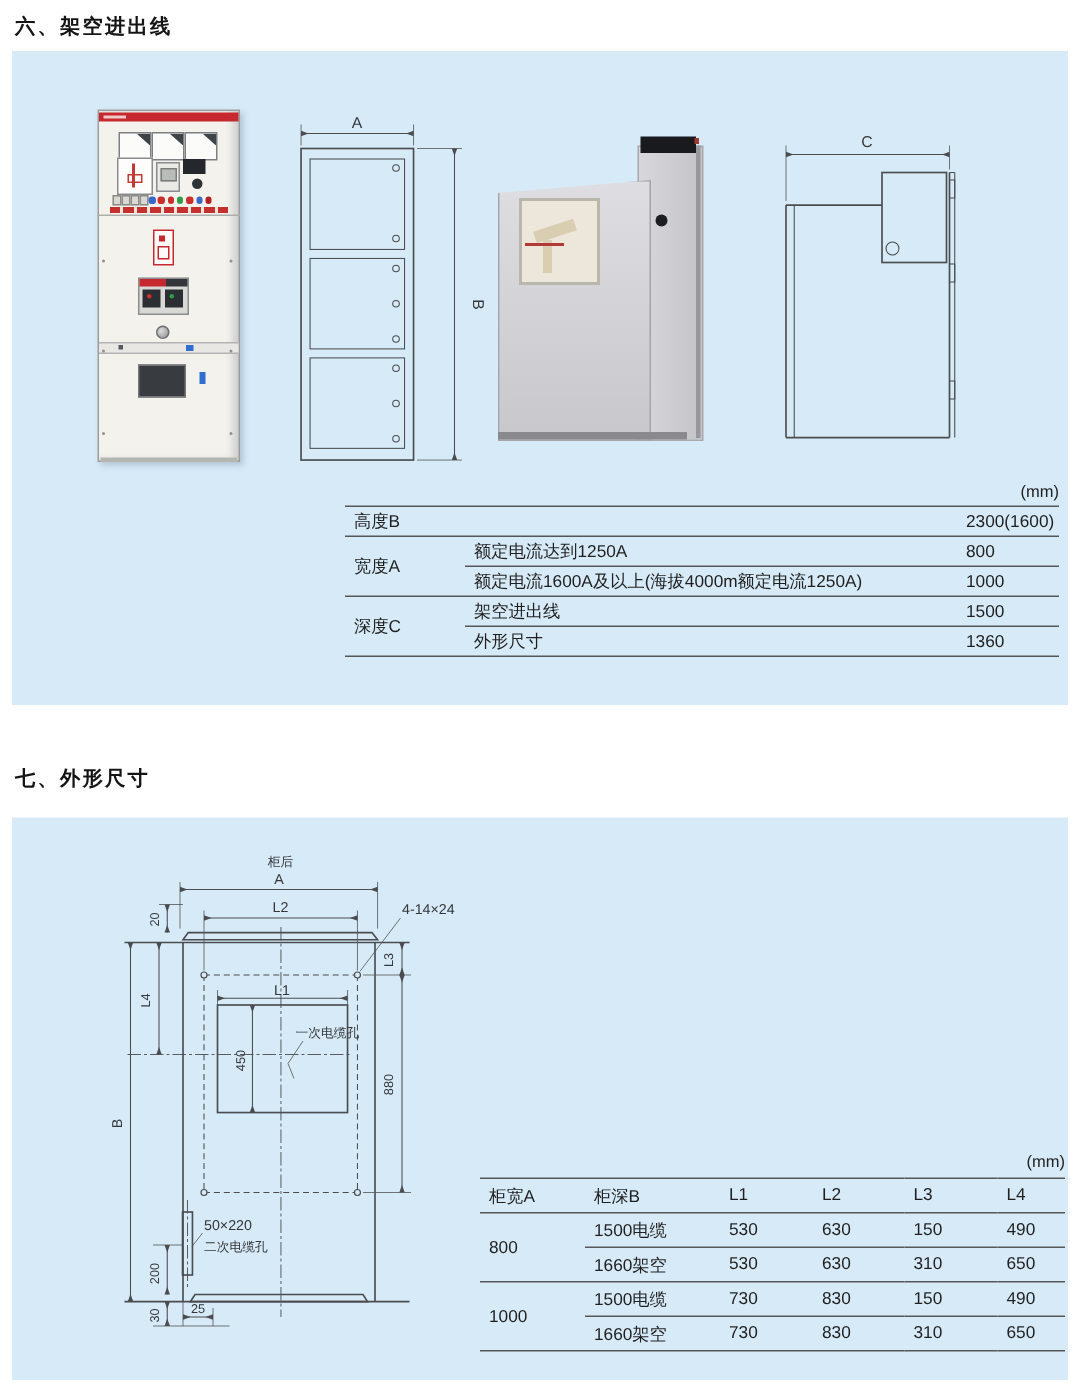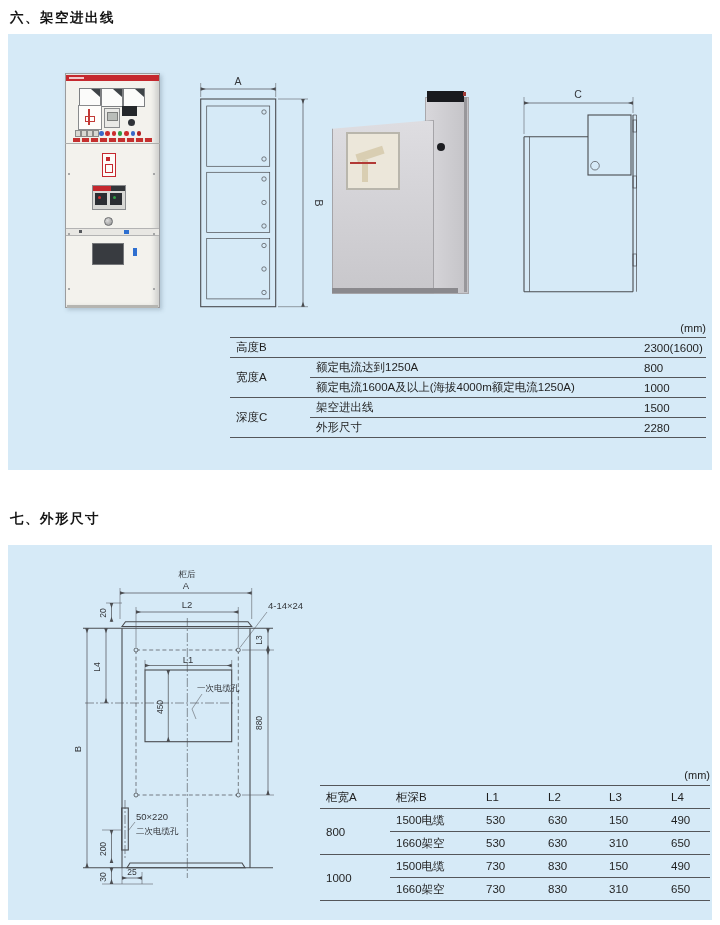--- a/index.html
+++ b/index.html
@@ -253,21 +253,21 @@
         <td class="bb">额定电流1600A及以上(海拔4000m额定电流1250A)</td>
         <td class="bb">1000</td>
       </tr>
       <tr>
         <td rowspan="2" class="bb">深度C</td>
         <td class="bb">架空进出线</td>
         <td class="bb">1500</td>
       </tr>
       <tr>
         <td class="bb">外形尺寸</td>
-        <td class="bb">2280</td>
+        <td class="bb">1360</td>
       </tr>
       </tbody>
     </table>
   </div>
 
   <div class="sec-title" id="title7">七、外形尺寸</div>
 
   <div class="panel" id="panel7" style="background: rgb(214, 234, 247);">
 
     <svg id="svg-install" width="255" height="340" viewBox="0 0 255 340">

